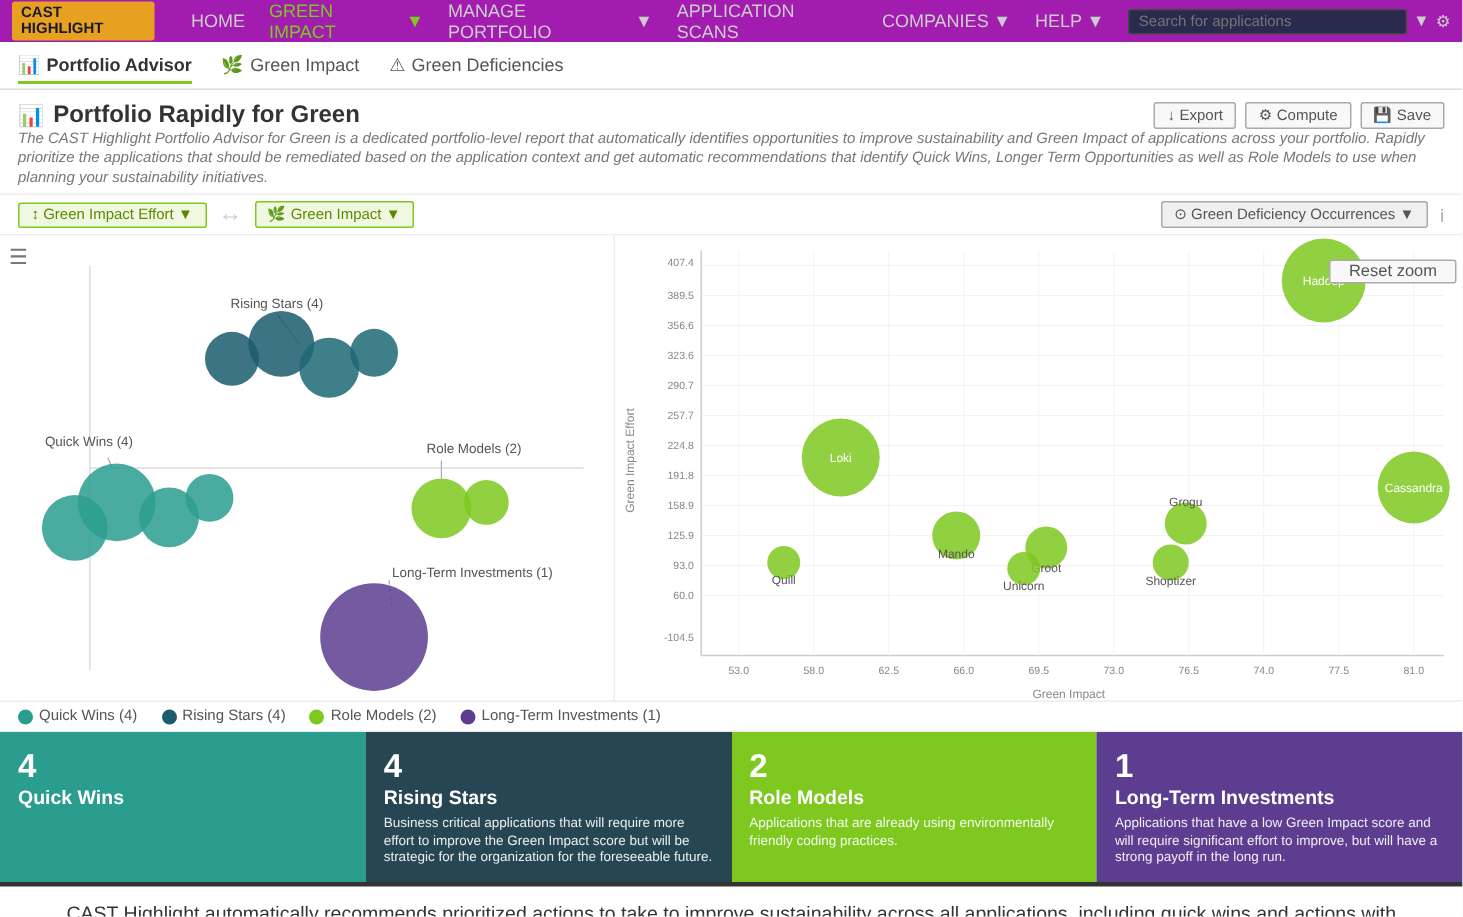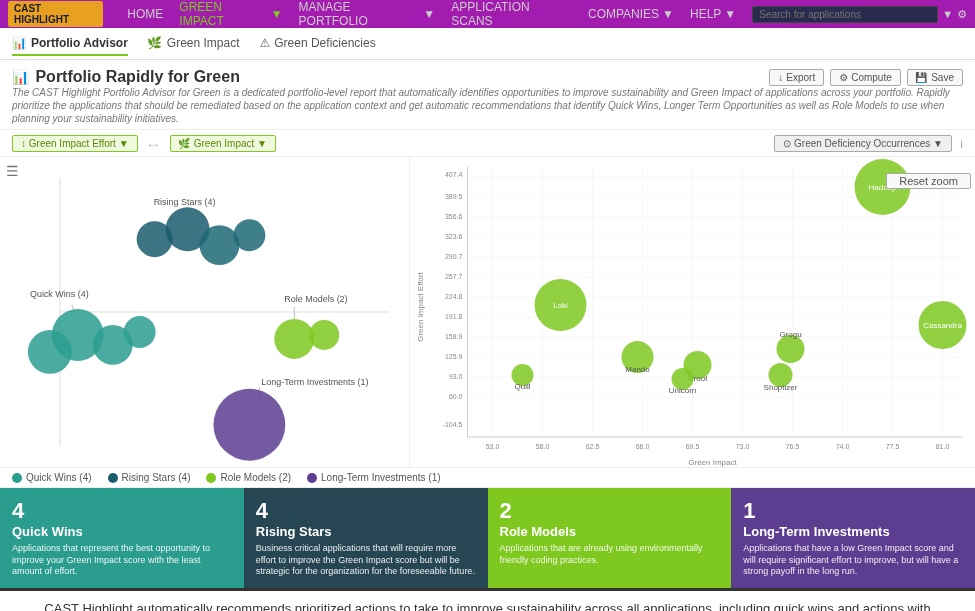--- a/index.html
+++ b/index.html
@@ -497,21 +497,20 @@
   <div class="legend-item">
     <div class="legend-dot" style="background:#5c3d8f;"></div>
     <span>Long-Term Investments (1)</span>
   </div>
 </div>
 
 <div class="summary-cards">
   <div class="card card-quick-wins">
     <div class="card-num">4</div>
     <div class="card-title">Quick Wins</div>
-    <div class="card-desc">Applications that represent the best opportunity to improve your Green Impact score with the least amount of effort.</div>
   </div>
   <div class="card card-rising-stars">
     <div class="card-num">4</div>
     <div class="card-title">Rising Stars</div>
     <div class="card-desc">Business critical applications that will require more effort to improve the Green Impact score but will be strategic for the organization for the foreseeable future.</div>
   </div>
   <div class="card card-role-models">
     <div class="card-num">2</div>
     <div class="card-title">Role Models</div>
     <div class="card-desc">Applications that are already using environmentally friendly coding practices.</div>

